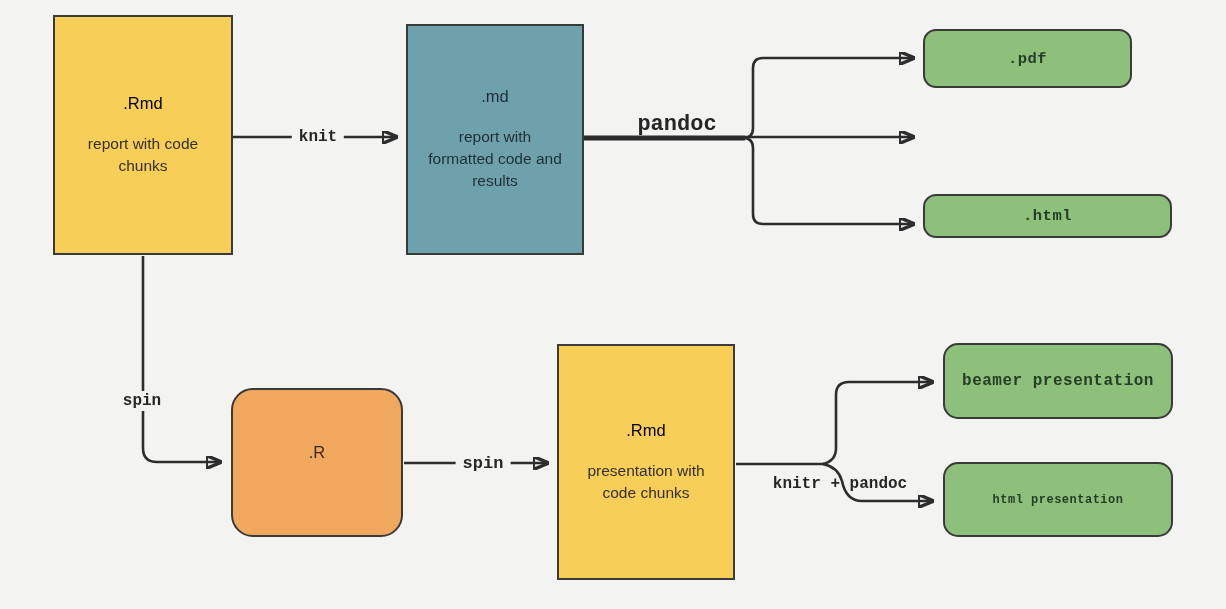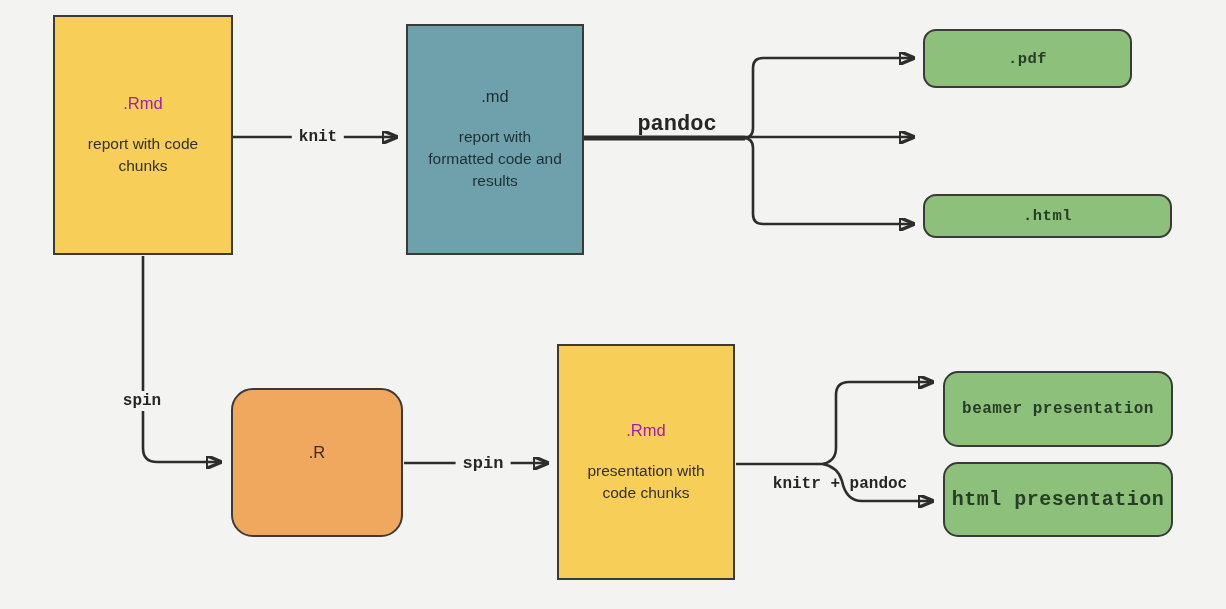--- a/index.html
+++ b/index.html
@@ -32,21 +32,21 @@
     box-sizing: border-box;
     border: 2px solid #3a3a38;
     display: flex;
     flex-direction: column;
     align-items: center;
     justify-content: center;
     text-align: center;
   }
   .node .node-title {
     font-size: 16.5px;
-    color: #a21caf;
+    color: #000000;
     margin-bottom: 20px;
   }
   .node .node-body {
     font-size: 15.5px;
     line-height: 22px;
     color: #33302a;
   }
   .node-yellow { background: #f6ce58; }
   .node-teal   { background: #6fa1ad; }
   .node-teal .node-title, .node-teal .node-body { color: #1e2f33; }
@@ -78,22 +78,22 @@
   #node-pdf              { left: 923px; top: 29px;  width: 209px; height: 59px; }
   #node-docx             { left: 923px; top: 107px; width: 249px; height: 58px; }
   #node-html             { left: 923px; top: 194px; width: 249px; height: 44px; border-radius: 13px; }
 
   #node-r-script         { left: 231px; top: 388px; width: 172px; height: 149px; }
   #node-r-script .node-body { max-width: 118px; }
 
   #node-rmd-presentation { left: 557px; top: 344px; width: 178px; height: 236px; }
   #node-rmd-presentation .node-body { max-width: 138px; }
 
-  #node-beamer           { left: 943px; top: 343px; width: 230px; height: 76px; border-radius: 15px; font-size: 16px; margin-top: 28px; }
-  #node-html-pres        { left: 943px; top: 462px; width: 230px; height: 75px; border-radius: 15px; font-size: 20px; }
+  #node-beamer           { left: 943px; top: 343px; width: 230px; height: 76px; border-radius: 15px; font-size: 16px; }
+  #node-html-pres        { left: 943px; top: 462px; width: 230px; height: 75px; border-radius: 15px; font-size: 12px; }
 
   .edge-label {
     position: absolute;
     transform: translate(-50%, -50%);
     font-family: "Liberation Mono", monospace;
     font-weight: bold;
     font-size: 16px;
     color: #262626;
     white-space: nowrap;
   }

